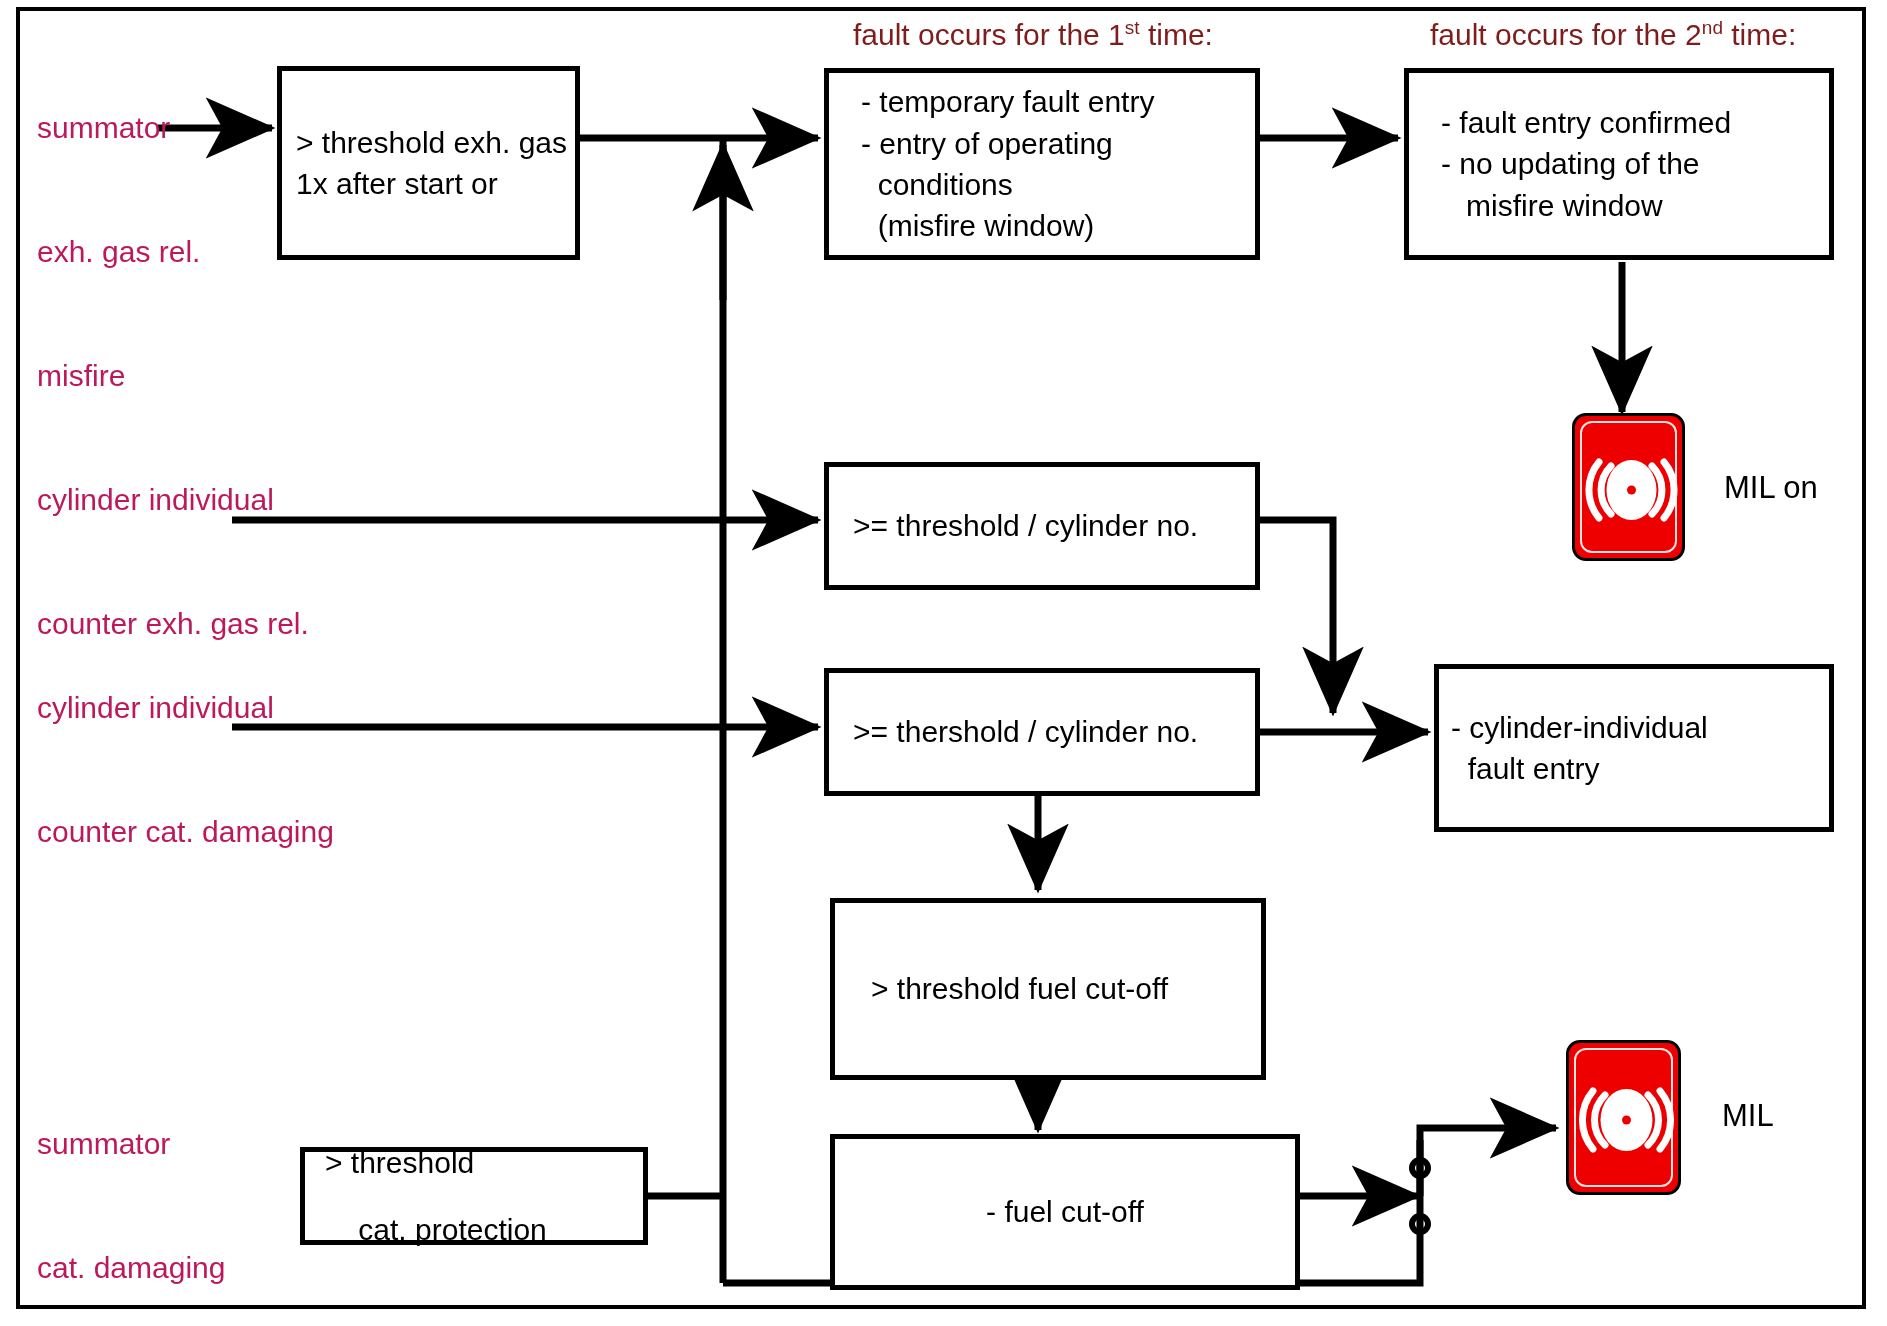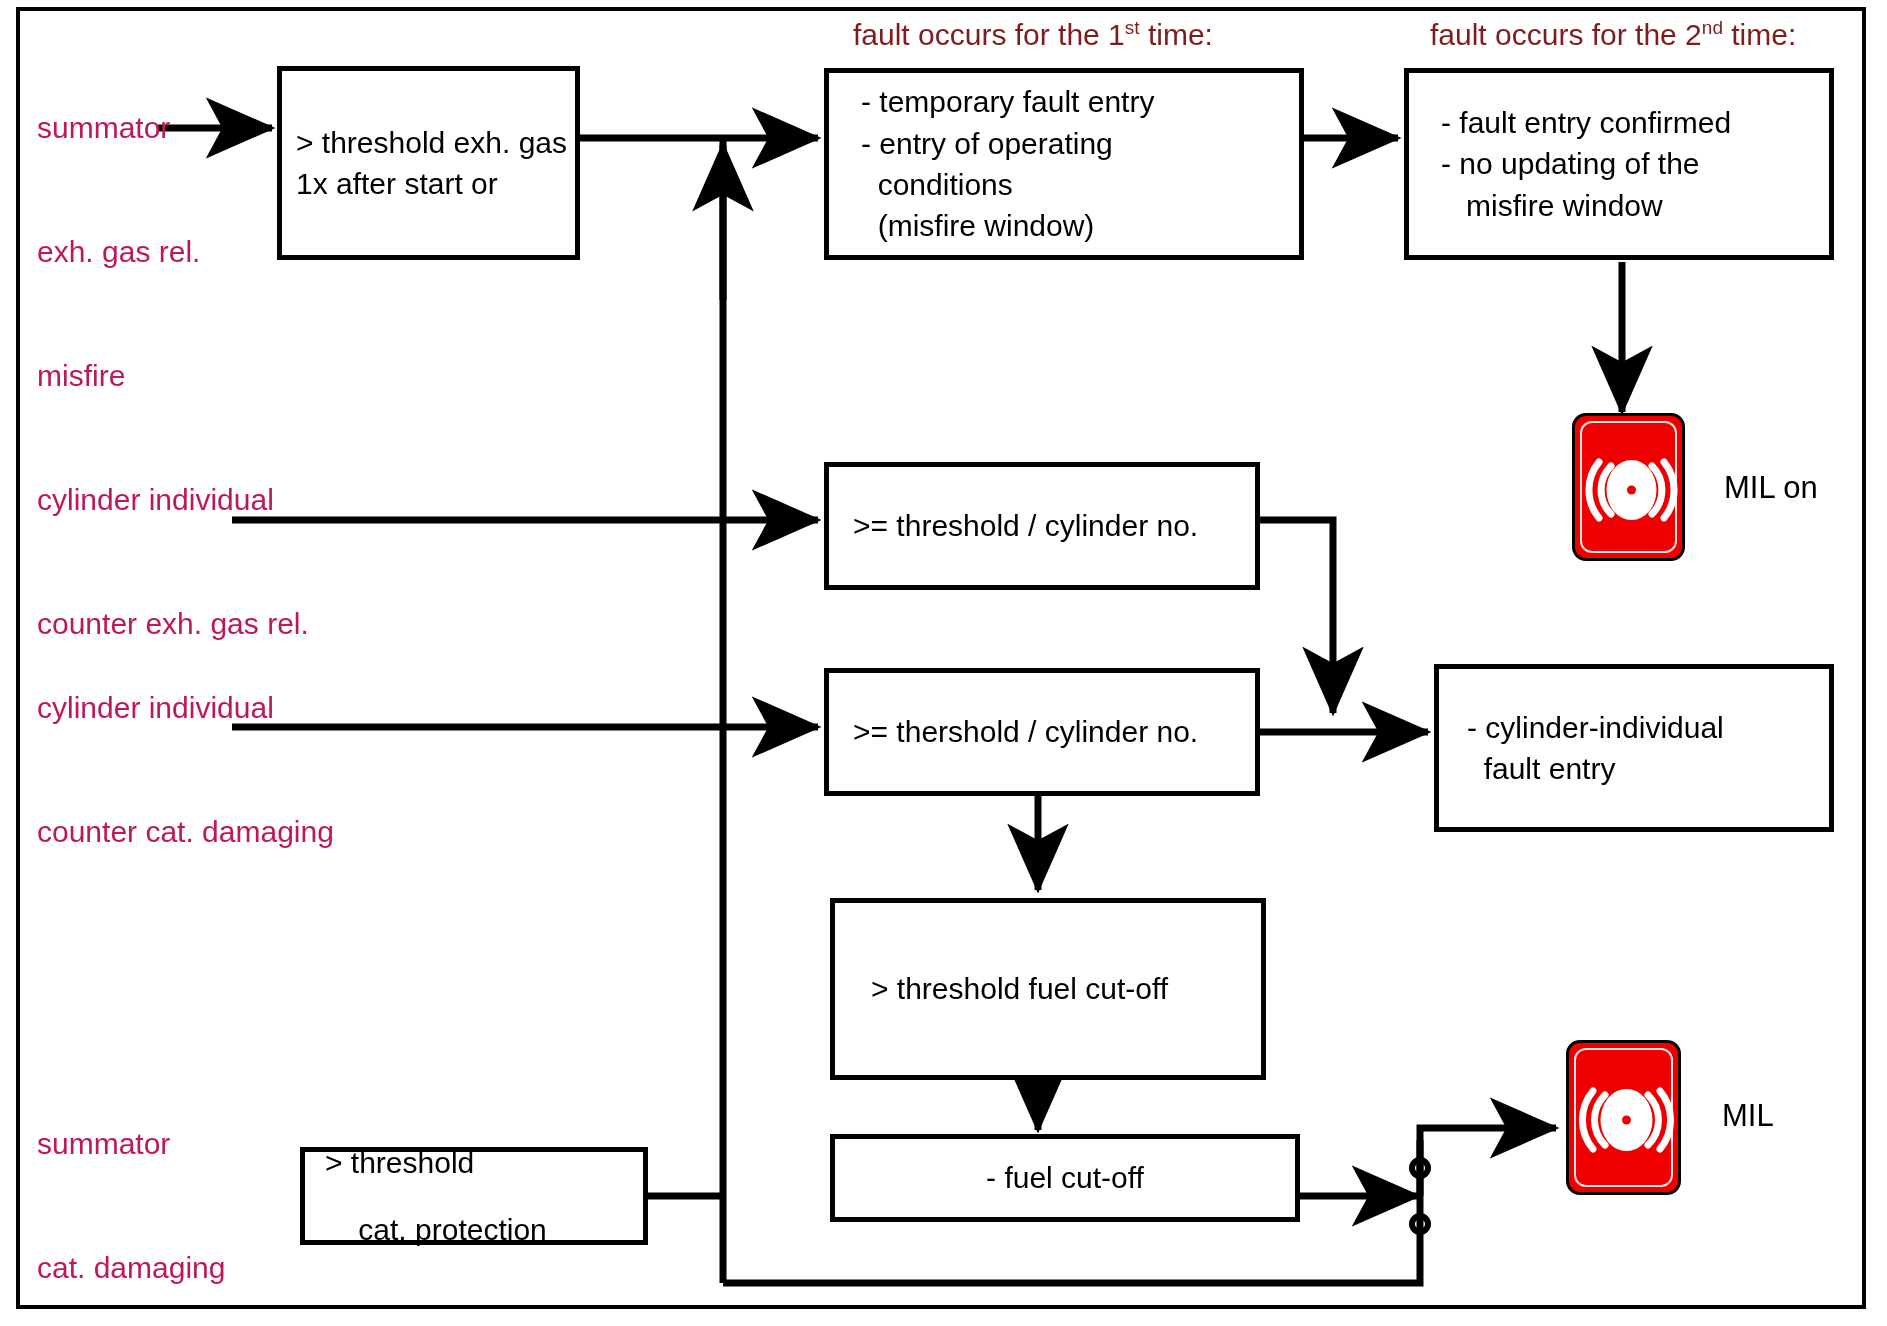--- a/index.html
+++ b/index.html
@@ -174,51 +174,51 @@
     <div class="line">cat. damaging</div>
     
     
   </div>
 
   <div class="box" style="left:277px; top:66px; width:303px; height:194px; padding-left:14px;">
     <div class="line">&gt; threshold exh. gas</div>
     <div class="line">1x after start or</div>
   </div>
 
-  <div class="box" style="left:824px; top:68px; width:480px; height:192px; padding-left:32px;">
+  <div class="box" style="left:824px; top:68px; width:436px; height:192px; padding-left:32px;">
     <div class="line">- temporary fault entry</div>
     <div class="line">- entry of operating</div>
     <div class="line">  conditions</div>
     <div class="line">  (misfire window)</div>
   </div>
 
   <div class="box" style="left:1404px; top:68px; width:430px; height:192px; padding-left:32px;">
     <div class="line">- fault entry confirmed</div>
     <div class="line">- no updating of the</div>
     <div class="line">   misfire window</div>
   </div>
 
   <div class="box" style="left:824px; top:668px; width:436px; height:128px; padding-left:24px;">
     <div class="line">&gt;= thershold / cylinder no.</div>
   </div>
 
   <div class="box" style="left:824px; top:462px; width:436px; height:128px; padding-left:24px;">
     <div class="line">&gt;= threshold / cylinder no.</div>
   </div>
 
-  <div class="box" style="left:1434px; top:664px; width:400px; height:168px; padding-left:28px;">
+  <div class="box" style="left:1434px; top:664px; width:400px; height:168px; padding-left:12px;">
     <div class="line">- cylinder-individual</div>
     <div class="line">  fault entry</div>
   </div>
 
   <div class="box" style="left:830px; top:898px; width:436px; height:182px; padding-left:36px;">
     <div class="line">&gt; threshold fuel cut-off</div>
   </div>
 
-  <div class="box" style="left:830px; top:1134px; width:470px; height:88px; align-items:center;">
+  <div class="box" style="left:830px; top:1134px; width:470px; height:156px; align-items:center;">
     <div class="line">- fuel cut-off</div>
   </div>
 
   <div class="box" style="left:300px; top:1147px; width:348px; height:98px; padding-left:20px;gap:25px;">
     <div class="line">&gt; threshold</div>
     <div class="line">    cat. protection</div>
   </div>
 
   <div class="mil-lamp" style="left:1572px; top:413px; width:113px; height:148px;">
     <div class="inner-round"></div>

